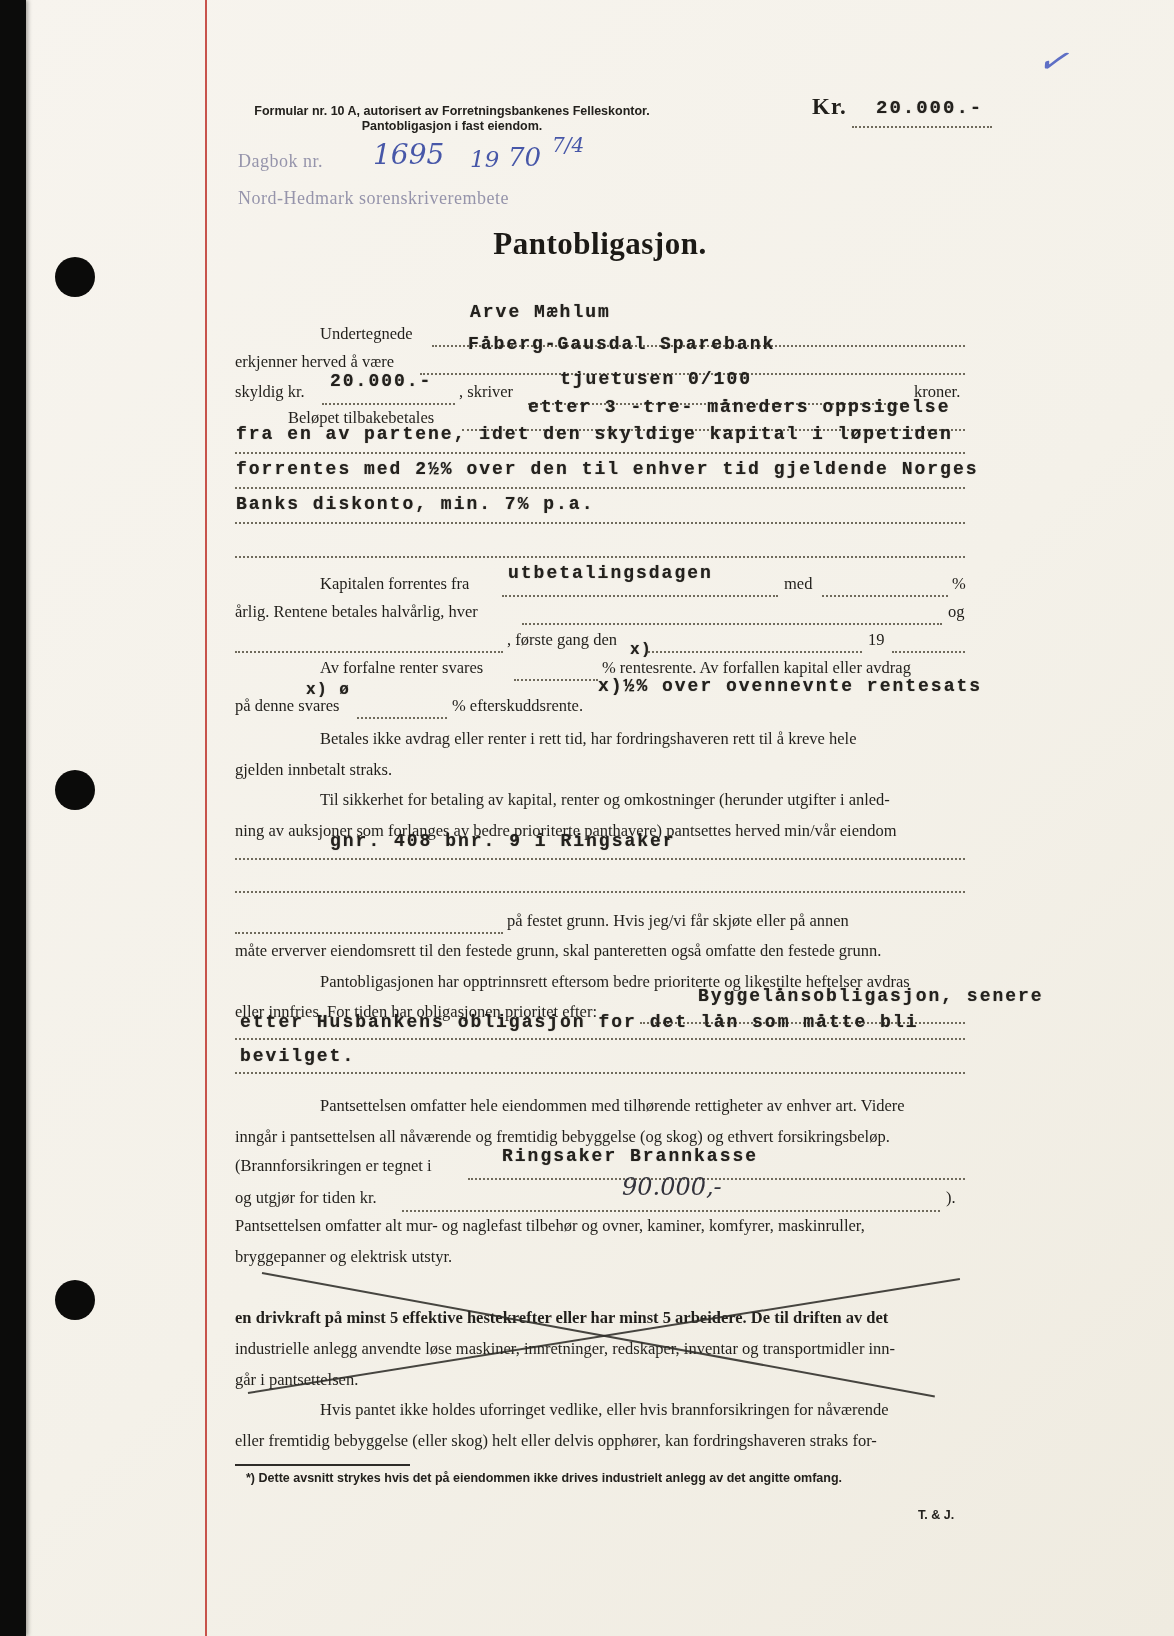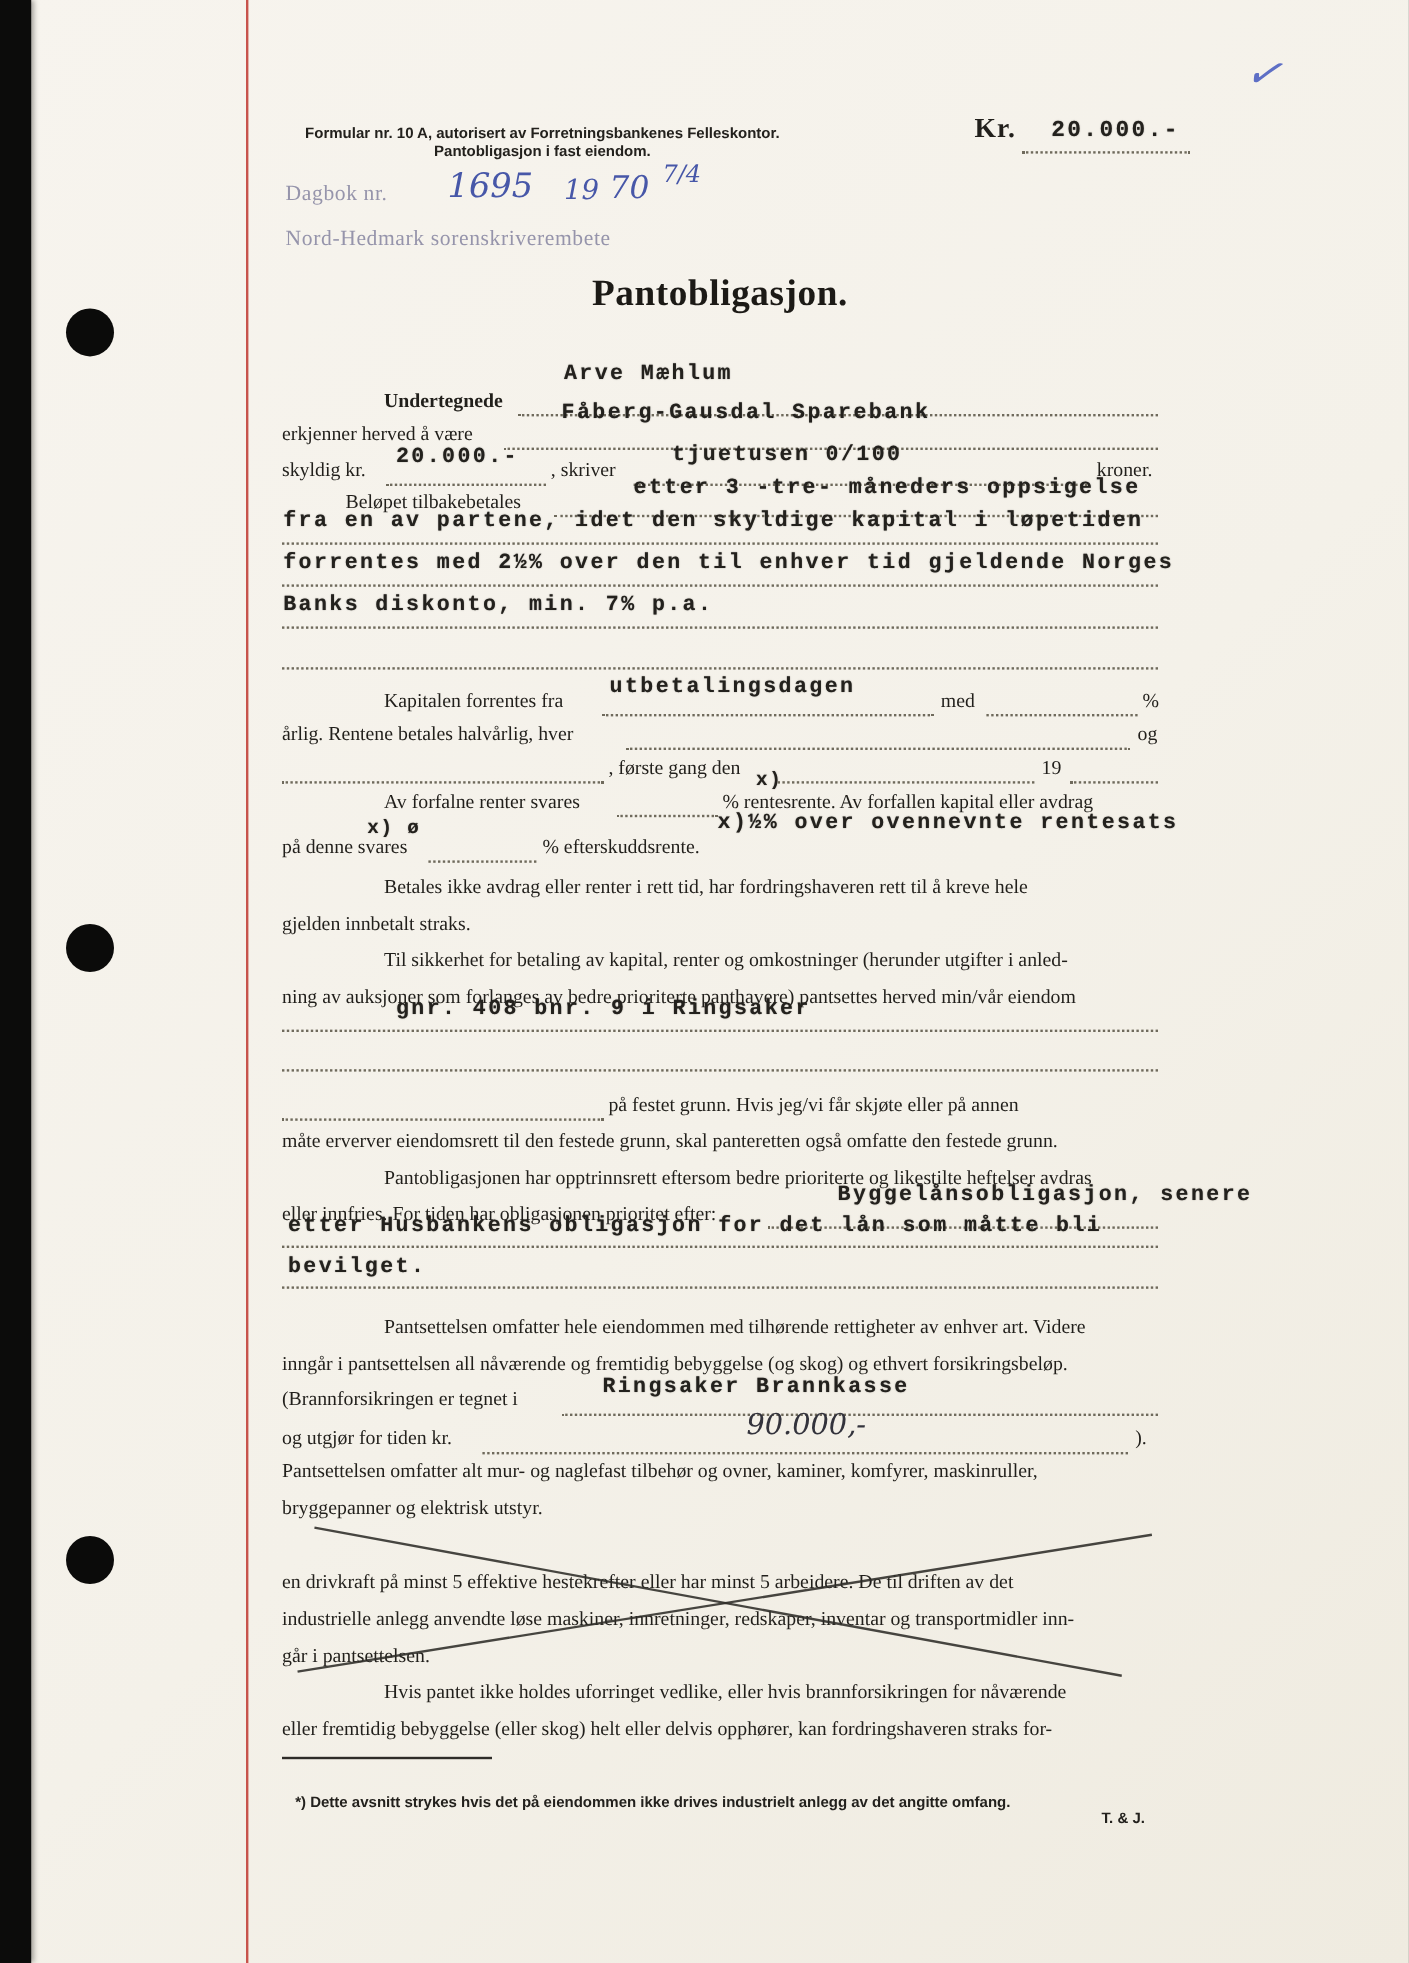--- a/index.html
+++ b/index.html
@@ -58,21 +58,21 @@
   <span class="abs stamp" style="left:238px;top:151px;">Dagbok nr.</span>
   <span class="abs hw" style="left:352px;top:138px;font-size:28px;margin-left:21px;">1695</span>
   <span class="abs hw" style="left:470px;top:146px;font-size:23px;">19</span>
   <span class="abs hw" style="left:508px;top:142px;font-size:26px;">70</span>
   <span class="abs hw" style="left:552px;top:133px;font-size:20px;">7/4</span>
   <span class="abs stamp" style="left:238px;top:188px;">Nord-Hedmark sorenskriverembete</span>
 
   <div class="abs title center" style="left:235px;top:226px;width:730px;">Pantobligasjon.</div>
 
   <span class="abs tw" style="left:470px;top:302px;">Arve Mæhlum</span>
-  <span class="abs ser" style="left:320px;top:324px;font-weight:bold;">Undertegnede</span>
+  <span class="abs ser" style="left:320px;top:324px;">Undertegnede</span>
   <div class="dl" style="left:432px;top:345px;width:533px;"></div>
 
   <span class="abs tw" style="left:468px;top:334px;">Fåberg-Gausdal Sparebank</span>
   <span class="abs ser" style="left:235px;top:352px;">erkjenner herved å være</span>
   <div class="dl" style="left:420px;top:373px;width:545px;"></div>
 
   <span class="abs ser" style="left:235px;top:382px;">skyldig kr.</span>
   <span class="abs tw" style="left:330px;top:371px;">20.000.-</span>
   <div class="dl" style="left:322px;top:403px;width:133px;"></div>
   <span class="abs ser" style="left:459px;top:382px;">, skriver</span>
@@ -152,26 +152,26 @@
   <div class="dl" style="left:468px;top:1178px;width:497px;"></div>
 
   <span class="abs ser" style="left:235px;top:1188px;">og utgjør for tiden kr.</span>
   <span class="abs hw-dark" style="left:586px;top:1173px;font-size:24px;">90.000,-</span>
   <div class="dl" style="left:402px;top:1210px;width:538px;"></div>
   <span class="abs ser" style="left:946px;top:1188px;">).</span>
 
   <span class="abs ser" style="left:235px;top:1216px;">Pantsettelsen omfatter alt mur- og naglefast tilbehør og ovner, kaminer, komfyrer, maskinruller,</span>
   <span class="abs ser" style="left:235px;top:1247px;">bryggepanner og elektrisk utstyr.</span>
 
-  <span class="abs ser" style="left:235px;top:1308px;">en drivkraft på minst 5 effektive hestekrefter eller har minst 5 arbeidere. De til driften av det</span>
+  <span class="abs ser" style="left:235px;top:1308px;font-weight:bold;">en drivkraft på minst 5 effektive hestekrefter eller har minst 5 arbeidere. De til driften av det</span>
   <span class="abs ser" style="left:235px;top:1339px;">industrielle anlegg anvendte løse maskiner, innretninger, redskaper, inventar og transportmidler inn-</span>
   <span class="abs ser" style="left:235px;top:1370px;">går i pantsettelsen.</span>
   <div class="cross" style="left:248px;top:1392px;width:721px;transform:rotate(-9.1deg);"></div>
   <div class="cross" style="left:262px;top:1272px;width:684px;transform:rotate(10.4deg);"></div>
 
   <span class="abs ser" style="left:320px;top:1400px;">Hvis pantet ikke holdes uforringet vedlike, eller hvis brannforsikringen for nåværende</span>
   <span class="abs ser" style="left:235px;top:1431px;">eller fremtidig bebyggelse (eller skog) helt eller delvis opphører, kan fordringshaveren straks for-</span>
 
   <div class="footrule"></div>
-  <span class="abs smallprint" style="left:246px;top:1471px;margin-top:24px;">*) Dette avsnitt strykes hvis det på eiendommen ikke drives industrielt anlegg av det angitte omfang.</span>
+  <span class="abs smallprint" style="left:246px;top:1471px;">*) Dette avsnitt strykes hvis det på eiendommen ikke drives industrielt anlegg av det angitte omfang.</span>
   <span class="abs smallprint" style="left:918px;top:1508px;">T. &amp; J.</span>
 
 </div>
 
 </body></html>

